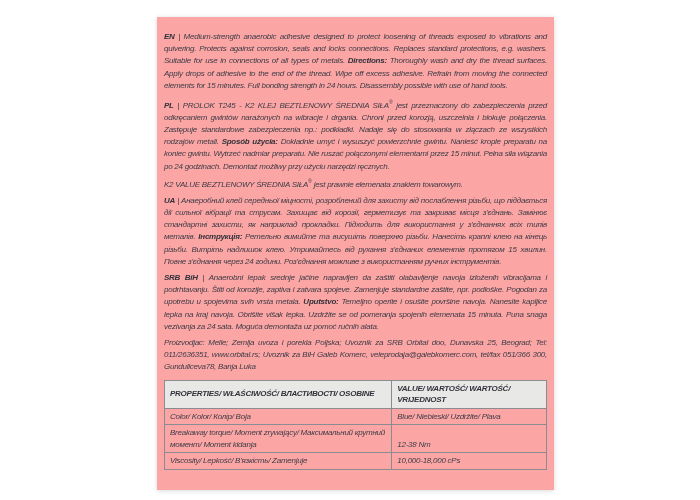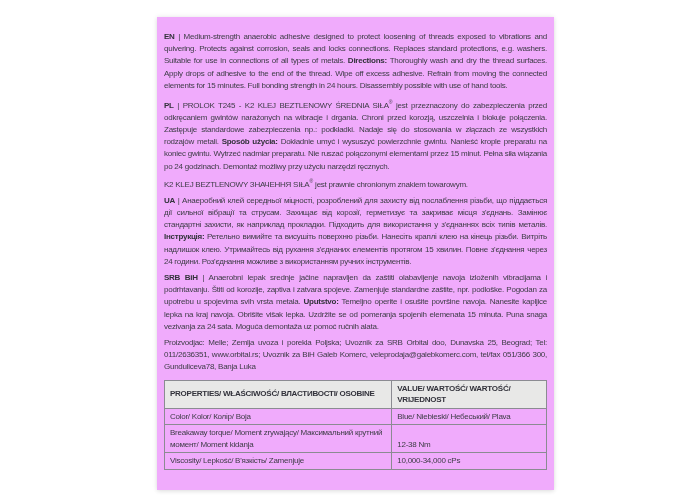--- a/index.html
+++ b/index.html
@@ -7,25 +7,26 @@
     width: 700px; height: 500px;
     overflow: hidden;
     background: #ffffff;
     font-family: "Liberation Sans", "DejaVu Sans", sans-serif;
   }
   .paper {
     position: absolute;
     left: 157px; top: 17px;
     width: 397px; height: 473px;
     box-sizing: border-box;
-    background: #f0abfc;
+    background: #fca5a5;
     box-shadow: 0 0 5px rgba(0,0,0,0.10), 0 2px 4px rgba(0,0,0,0.06);
     padding: 14px 7px 0 7px;
     overflow: hidden;
     color: #3c3c45;
+    font-style: italic;
   }
   .para {
     font-size: 8px;
     letter-spacing: -0.25px;
     line-height: 12.2px;
     text-align: justify;
     margin: 0 0 4px 0;
   }
   .trademark {
     margin-top: -2px;
@@ -62,21 +63,21 @@
 </style>
 </head>
 <body>
 
 <div class="paper">
 
   <p class="para"><span class="b">EN</span><span> | Medium-strength anaerobic adhesive designed to protect loosening of threads exposed to vibrations and quivering. Protects against corrosion, seals and locks connections. Replaces standard protections, e.g. washers. Suitable for use in connections of all types of metals. </span><span class="b">Directions:</span><span> Thoroughly wash and dry the thread surfaces. Apply drops of adhesive to the end of the thread. Wipe off excess adhesive. Refrain from moving the connected elements for 15 minutes. Full bonding strength in 24 hours. Disassembly possible with use of hand tools.</span></p>
 
   <p class="para"><span class="b">PL</span><span> | PROLOK T245 - K2 KLEJ BEZTLENOWY ŚREDNIA SIŁA</span><span class="sup">®</span><span> jest przeznaczony do zabezpieczenia przed odkręcaniem gwintów narażonych na wibracje i drgania. Chroni przed korozją, uszczelnia i blokuje połączenia. Zastępuje standardowe zabezpieczenia np.: podkładki. Nadaje się do stosowania w złączach ze wszystkich rodzajów metali. </span><span class="b">Sposób użycia:</span><span> Dokładnie umyć i wysuszyć powierzchnie gwintu. Nanieść krople preparatu na koniec gwintu. Wytrzeć nadmiar preparatu. Nie ruszać połączonymi elementami przez 15 minut. Pełna siła wiązania po 24 godzinach. Demontaż możliwy przy użyciu narzędzi ręcznych.</span></p>
 
-  <p class="para trademark"><span>K2 KLEJ BEZTLENOWY ЗНАЧЕННЯ SIŁA</span><span class="sup">®</span><span> jest prawnie chronionym znakiem towarowym.</span></p>
+  <p class="para trademark"><span>K2 VALUE BEZTLENOWY ŚREDNIA SIŁA</span><span class="sup">®</span><span> jest prawnie elemenata znakiem towarowym.</span></p>
 
   <p class="para"><span class="b">UA</span><span> | Анаеробний клей середньої міцності, розроблений для захисту від послаблення різьби, що піддається дії сильної вібрації та струсам. Захищає від корозії, герметизує та закриває місця з'єднань. Замінює стандартні захисти, як наприклад прокладки. Підходить для використання у з'єднаннях всіх типів металів. </span><span class="b">Інструкція:</span><span> Ретельно вимийте та висушіть поверхню різьби. Нанесіть краплі клею на кінець різьби. Витріть надлишок клею. Утримайтесь від рухання з'єднаних елементів протягом 15 хвилин. Повне з'єднання через 24 години. Роз'єднання можливе з використанням ручних інструментів.</span></p>
 
   <p class="para"><span class="b">SRB BiH</span><span> | Anaerobni lepak srednje jačine napravljen da zaštiti olabavljenje navoja izloženih vibracijama i podrhtavanju. Štiti od korozije, zaptiva i zatvara spojeve. Zamenjuje standardne zaštite, npr. podloške. Pogodan za upotrebu u spojevima svih vrsta metala. </span><span class="b">Uputstvo:</span><span> Temeljno operite i osušite površine navoja. Nanesite kapljice lepka na kraj navoja. Obrišite višak lepka. Uzdržite se od pomeranja spojenih elemenata 15 minuta. Puna snaga vezivanja za 24 sata. Moguća demontaža uz pomoć ručnih alata.</span></p>
 
   <p class="para"><span>Proizvodjac: Melle; Zemlja uvoza i porekla Poljska; Uvoznik za SRB Orbital doo, Dunavska 25, Beograd; Tel: 011/2636351, www.orbital.rs; Uvoznik za BiH Galeb Komerc, veleprodaja@galebkomerc.com, tel/fax 051/366 300, Gunduliceva78, Banja Luka</span></p>
 
   <table class="props">
     <colgroup>
       <col class="c-prop">
@@ -84,27 +85,27 @@
     </colgroup>
     <thead>
       <tr>
         <th>PROPERTIES/ WŁAŚCIWOŚĆ/ ВЛАСТИВОСТІ/ OSOBINE</th>
         <th>VALUE/ WARTOŚĆ/ WARTOŚĆ/ VRIJEDNOST</th>
       </tr>
     </thead>
     <tbody>
       <tr>
         <td>Color/ Kolor/ Колір/ Boja</td>
-        <td>Blue/ Niebieski/ Небеський/ Plava</td>
+        <td>Blue/ Niebieski/ Uzdržite/ Plava</td>
       </tr>
       <tr>
         <td>Breakaway torque/ Moment zrywający/ Максимальний крутний момент/ Moment kidanja</td>
         <td>12-38 Nm</td>
       </tr>
       <tr>
         <td>Viscosity/ Lepkość/ В'язкість/ Zamenjuje</td>
-        <td>10,000-34,000 cPs</td>
+        <td>10,000-18,000 cPs</td>
       </tr>
 
     </tbody>
   </table>
 
 </div>
 
 </body></html>

